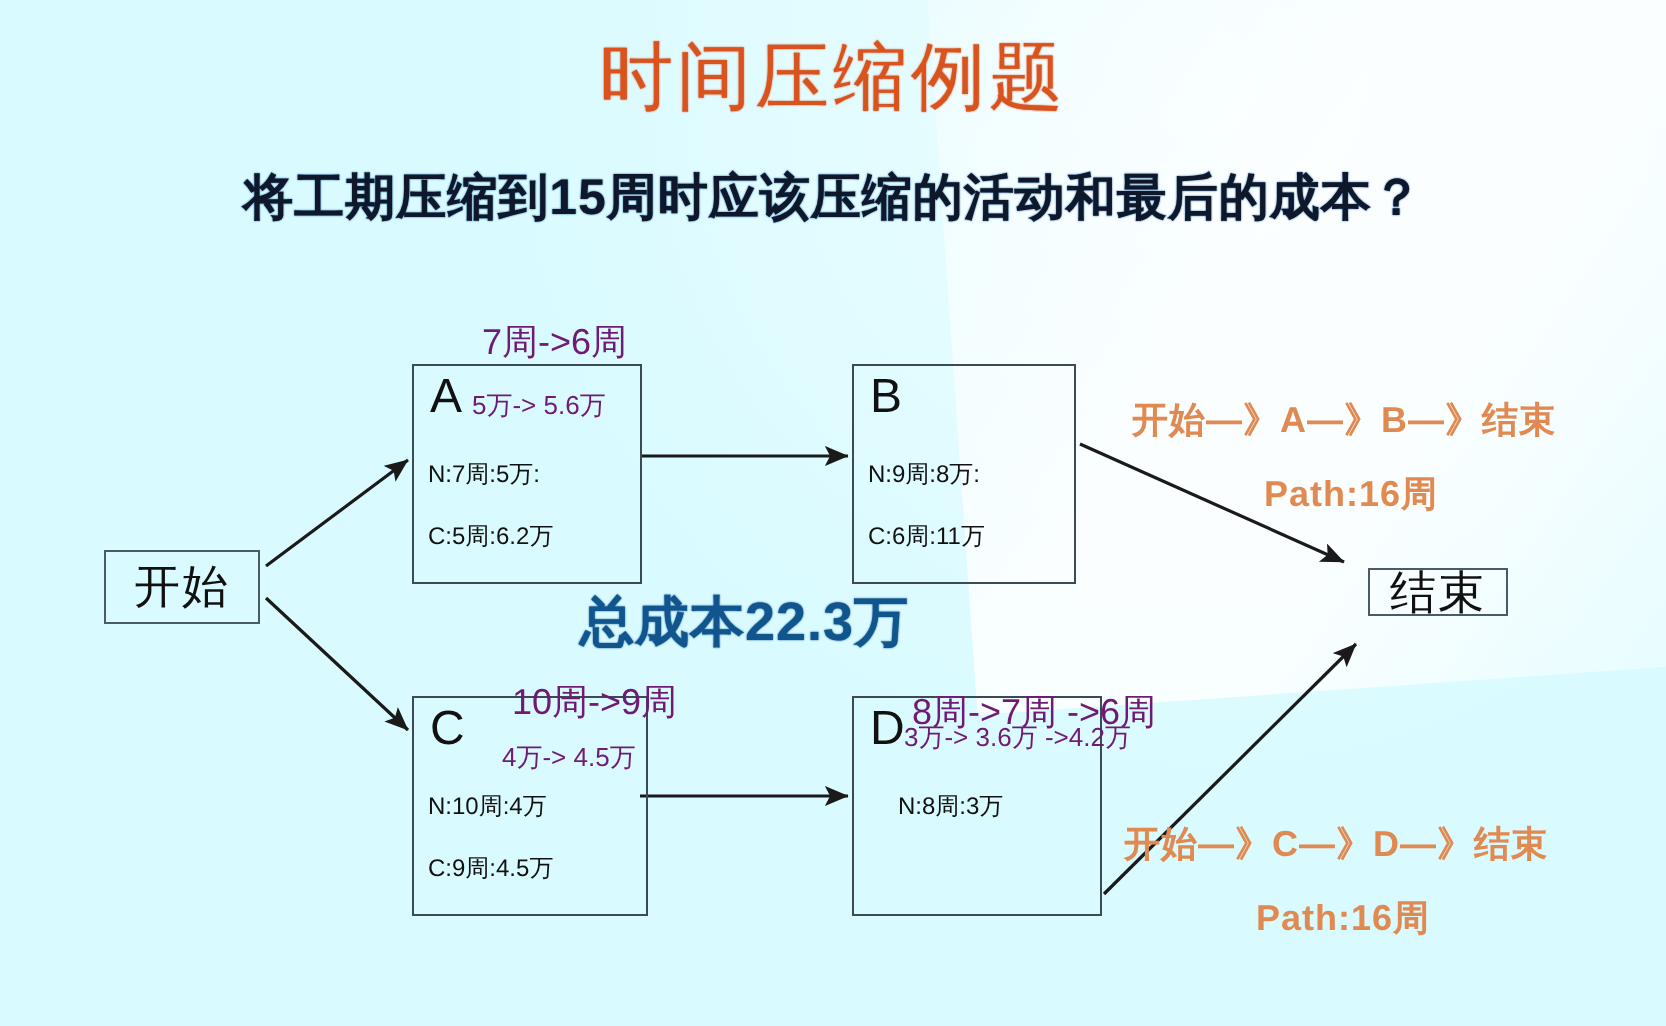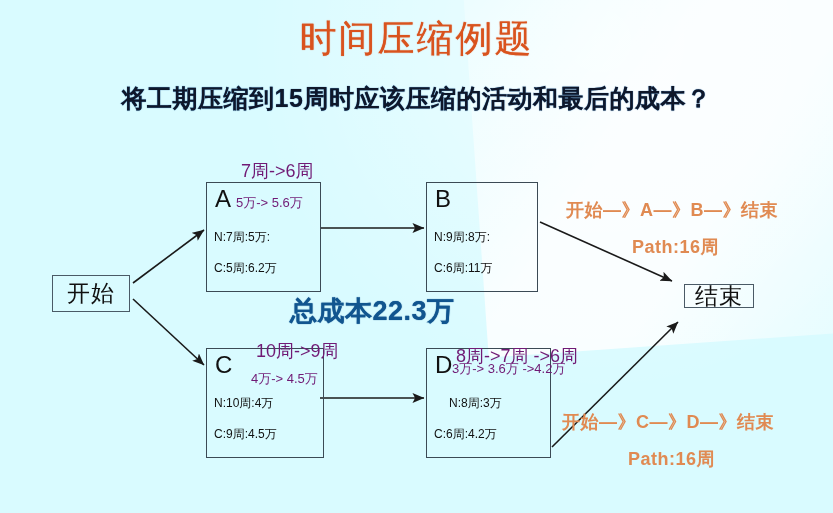--- a/index.html
+++ b/index.html
@@ -204,21 +204,20 @@
     <span class="node-letter">C</span>
     <span class="node-line" style="top:48px;">N:10周:4万</span>
     <span class="node-line" style="top:79px;">C:9周:4.5万</span>
   </div>
   <div class="annot" style="left:256px; top:341px;">10周-&gt;9周</div>
   <div class="annot big" style="left:251px; top:372px;">4万-&gt;  4.5万</div>
 
   <div class="node" style="left:426px; top:348px; width:125px; height:110px;">
     <span class="node-letter">D</span>
     <span class="node-line" style="top:48px;margin-left:15px;">N:8周:3万</span>
-    <span class="node-line" style="top:79px;">C:6周:4.2万</span>
   </div>
   <div class="annot" style="left:456px; top:334px;margin-top:12px;">8周-&gt;7周 -&gt;6周</div>
   <div class="annot big" style="left:452px; top:362px;">3万-&gt;  3.6万 -&gt;4.2万</div>
 
   <div id="total-cost">总成本22.3万</div>
 
   <div class="path-label" style="left:566px; top:198px;">开始—》A—》B—》结束</div>
   <div class="path-label" style="left:632px; top:235px;">Path:16周</div>
 
   <div class="path-label" style="left:562px; top:410px;">开始—》C—》D—》结束</div>

